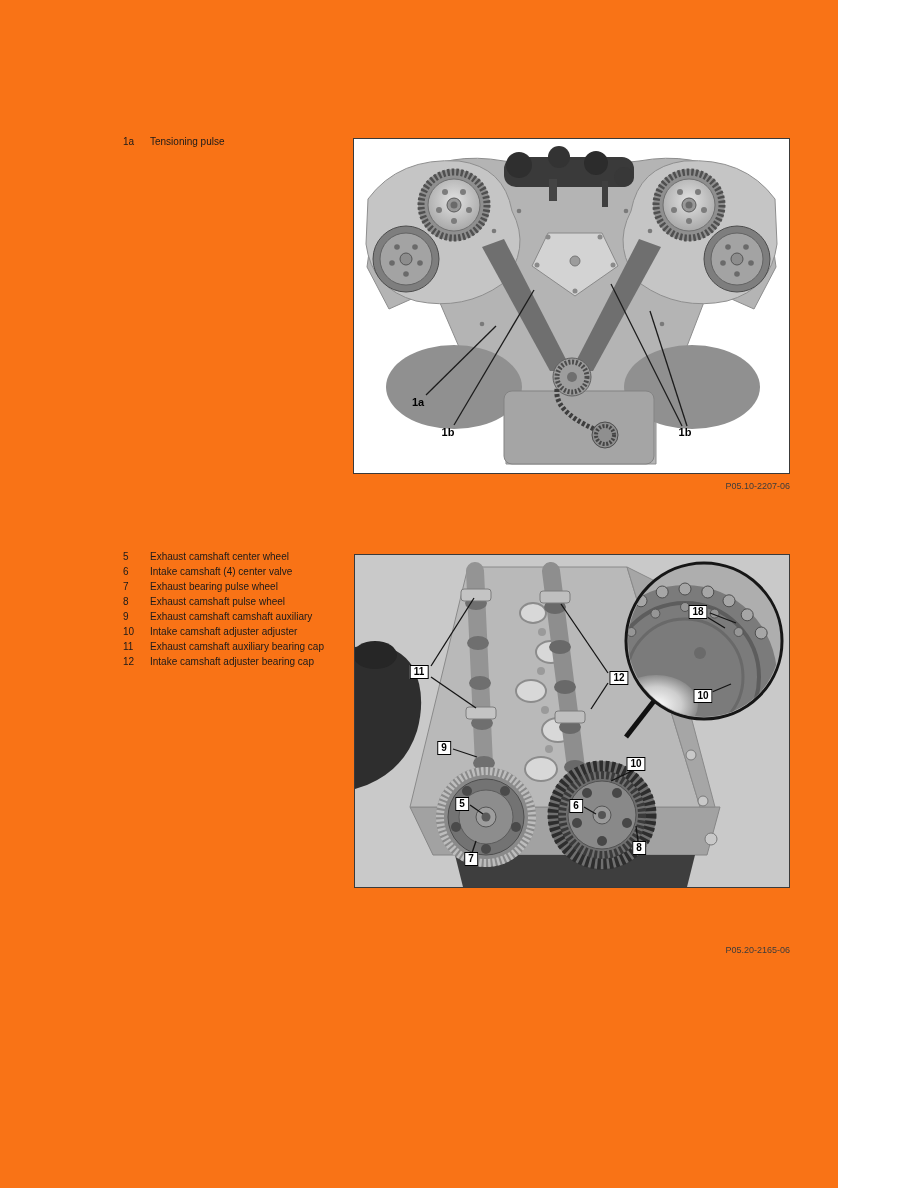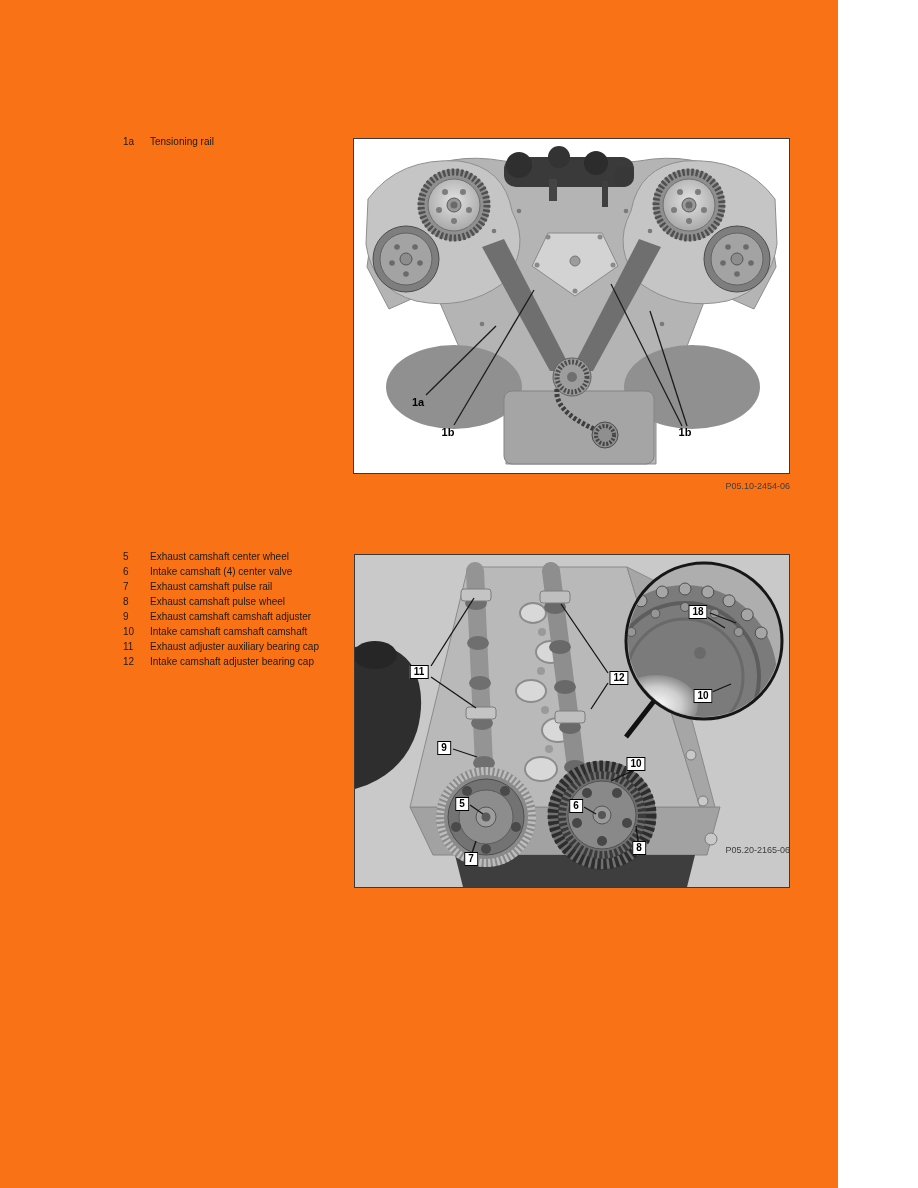--- a/index.html
+++ b/index.html
@@ -11,34 +11,34 @@
   .legend-row .num{width:27px;flex:0 0 27px;}
   .legend-row .lbl{white-space:nowrap;}
 
   figure.fig{position:absolute;margin:0;border:1px solid #3a3a3a;box-sizing:content-box;}
   .fig1{left:353px;top:138px;width:435px;height:334px;background:#ffffff;}
   .fig2{left:354px;top:554px;width:434px;height:332px;background:#c9c9c9;}
   .fig svg{display:block;}
 
   .caption{position:absolute;font-size:9px;color:#3c3c3c;text-align:right;letter-spacing:0;}
   .cap1{left:353px;top:481px;width:437px;}
-  .cap2{left:354px;top:845px;width:436px;}
+  .cap2{left:354px;top:945px;width:436px;}
 
   .co{position:absolute;transform:translate(-50%,-50%);font-weight:bold;font-size:11px;color:#000;white-space:nowrap;}
   .co.box{background:#ffffff;border:1px solid #000;font-size:10px;line-height:12px;padding:0 3px;}
 </style>
 </head>
 <body>
 
 <div class="page">
 
   <div class="legend" style="left:123px;top:134px;">
     <div class="legend-row">
       <span class="num">1a</span>
-      <span class="lbl">Tensioning rail</span>
+      <span class="lbl">Tensioning pulse</span>
     </div>
   </div>
 
   <figure class="fig fig1">
     <svg width="435" height="334" viewBox="0 0 435 334">
       <defs>
         <radialGradient id="gearFace" cx="50%" cy="42%" r="65%">
           <stop offset="0%" stop-color="#e2e2e2"></stop>
             <stop offset="100%" stop-color="#a2a2a2"></stop>
         </radialGradient>
@@ -137,50 +137,50 @@
         <line x1="72" y1="256" x2="142" y2="187"></line>
         <line x1="100" y1="286" x2="180" y2="151"></line>
         <line x1="328" y1="287" x2="257" y2="145"></line>
         <line x1="333" y1="287" x2="296" y2="172"></line>
       </g>
     </svg>
     <span class="co" style="left:64px;top:263px;">1a</span>
     <span class="co" style="left:94px;top:293px;">1b</span>
     <span class="co" style="left:331px;top:293px;">1b</span>
   </figure>
-  <div class="caption cap1">P05.10-2454-06</div>
+  <div class="caption cap1">P05.10-2207-06</div>
 
   <div class="legend" style="left:123px;top:549px;">
     <div class="legend-row">
       <span class="num">5</span>
       <span class="lbl">Exhaust camshaft center wheel</span>
     </div>
     <div class="legend-row">
       <span class="num">6</span>
       <span class="lbl">Intake camshaft (4) center valve</span>
     </div>
     <div class="legend-row">
       <span class="num">7</span>
-      <span class="lbl">Exhaust camshaft pulse rail</span>
+      <span class="lbl">Exhaust bearing pulse wheel</span>
     </div>
     <div class="legend-row">
       <span class="num">8</span>
       <span class="lbl">Exhaust camshaft pulse wheel</span>
     </div>
     <div class="legend-row">
       <span class="num">9</span>
-      <span class="lbl">Exhaust camshaft camshaft adjuster</span>
+      <span class="lbl">Exhaust camshaft camshaft auxiliary</span>
     </div>
     <div class="legend-row">
       <span class="num">10</span>
-      <span class="lbl">Intake camshaft camshaft camshaft</span>
+      <span class="lbl">Intake camshaft adjuster adjuster</span>
     </div>
     <div class="legend-row">
       <span class="num">11</span>
-      <span class="lbl">Exhaust adjuster auxiliary bearing cap</span>
+      <span class="lbl">Exhaust camshaft auxiliary bearing cap</span>
     </div>
     <div class="legend-row">
       <span class="num">12</span>
       <span class="lbl">Intake camshaft adjuster bearing cap</span>
     </div>
   </div>
 
   <figure class="fig fig2">
     <svg width="434" height="332" viewBox="0 0 434 332">
       <defs>

